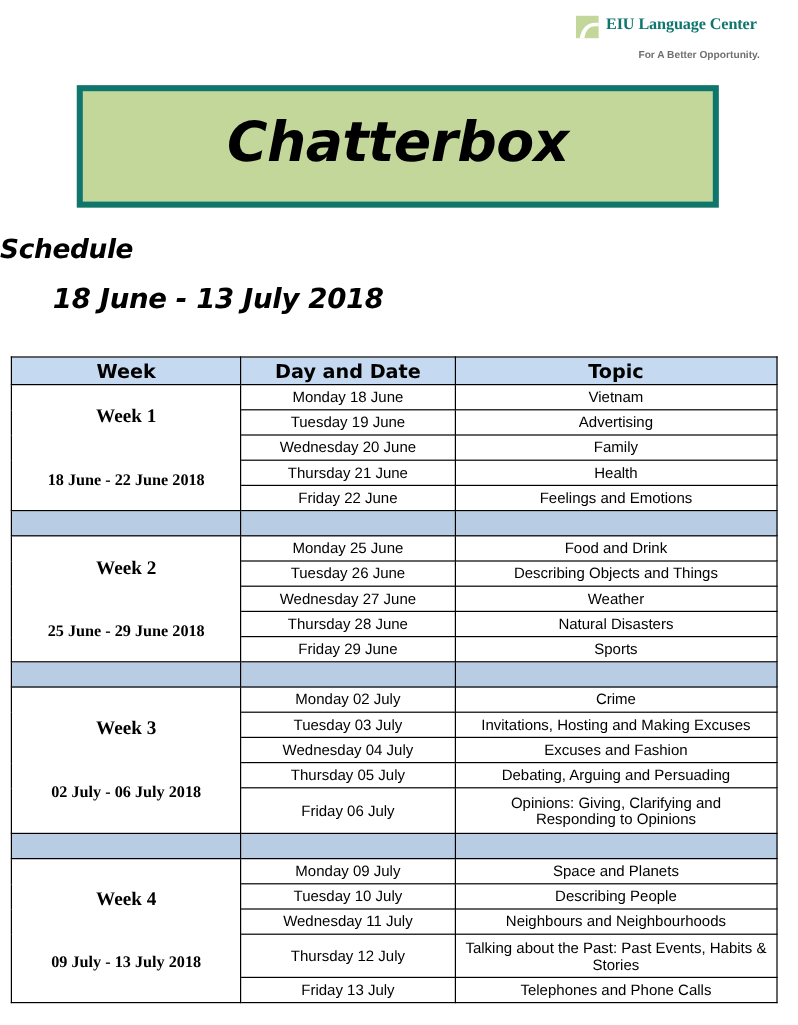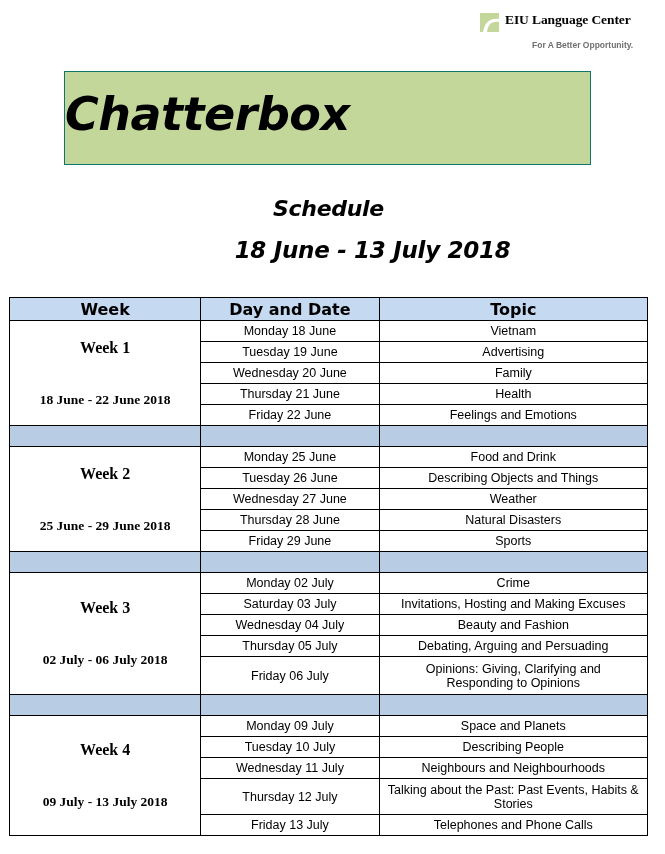--- a/index.html
+++ b/index.html
@@ -2,30 +2,30 @@
 <html><head>
 <meta charset="utf-8">
 <style>
   html, body { margin: 0; padding: 0; background: #ffffff; }
   body { width: 665px; height: 854px; position: relative; overflow: hidden;
          font-family: "DejaVu Sans", sans-serif; color: #000; }
 
   .logo { position: absolute; left: 480px; top: 12px; width: 190px; height: 26px; }
   .logo-icon { position: absolute; left: 0; top: 1px; width: 19px; height: 19px; }
   .logo-name { position: absolute; left: 25px; top: 0px; font-family: "Liberation Serif", serif;
-               font-weight: bold; font-size: 13.5px; color: #000000; white-space: nowrap; letter-spacing: -0.1px; }
+               font-weight: bold; font-size: 13.5px; color: #0f766e; white-space: nowrap; letter-spacing: -0.1px; }
   .logo-tag { position: absolute; left: 52px; top: 28px; font-family: Liberation Sans, sans-serif;
               font-weight: bold; font-size: 8.5px; color: #6f6f6f; white-space: nowrap; }
 
   .title-box { position: absolute; left: 64px; top: 71px; width: 525px; height: 92px;
-               background: #c4d79b; border: 1px solid #0f766e; display: flex; align-items: center; justify-content: flex-start; }
+               background: #c4d79b; border: 5px solid #0f766e; display: flex; align-items: center; justify-content: center; }
   .title-text { font-family: "DejaVu Sans", sans-serif; font-weight: bold; font-style: italic;
                 font-size: 46px; letter-spacing: -0.5px; margin-top: -8px; }
 
-  .subtitle { position: absolute; left: 0; width: 657px; text-align: center;
+  .subtitle { position: absolute; left: 0; width: 657px; text-align: left;
               font-family: "DejaVu Sans", sans-serif; font-weight: bold; font-style: italic; }
   .subtitle.s1 { top: 196px; font-size: 22px; letter-spacing: -0.3px; }
   .subtitle.s2 { top: 237px; font-size: 23px; letter-spacing: -0.3px; padding-left: 44px; }
 
   table.sched { position: absolute; left: 9px; top: 297px; width: 639px; border-collapse: collapse;
                 table-layout: fixed; font-family: "Liberation Sans", sans-serif; border-radius: 14px; }
   table.sched td, table.sched th { border: 1px solid #000; padding: 0; text-align: center; vertical-align: middle; }
   table.sched th { background: #c5d9f1; font-weight: bold; font-size: 16px; height: 22px; font-family: "DejaVu Sans", sans-serif; }
   .c1 { width: 191px; } .c2 { width: 178px; } .c3 { width: 268px; }
   td.day, td.topic { font-size: 12.5px; height: 20px; line-height: 14px; }
@@ -130,26 +130,26 @@
 
   <tr>
     <td class="week" rowspan="5">
       <span class="week-name">Week 3</span>
       <span class="week-range">02 July - 06 July 2018</span>
     </td>
     <td class="day">Monday 02 July</td>
     <td class="topic">Crime</td>
   </tr>
   <tr>
-    <td class="day">Saturday 03 July</td>
+    <td class="day">Tuesday 03 July</td>
     <td class="topic">Invitations, Hosting and Making Excuses</td>
   </tr>
   <tr>
     <td class="day">Wednesday 04 July</td>
-    <td class="topic">Beauty and Fashion</td>
+    <td class="topic">Excuses and Fashion</td>
   </tr>
   <tr>
     <td class="day">Thursday 05 July</td>
     <td class="topic">Debating, Arguing and Persuading</td>
   </tr>
   <tr class="tall">
     <td class="day">Friday 06 July</td>
     <td class="topic" style="padding:2px 20px;">Opinions:  Giving, Clarifying and Responding to Opinions</td>
   </tr>
   <tr class="spacer">

